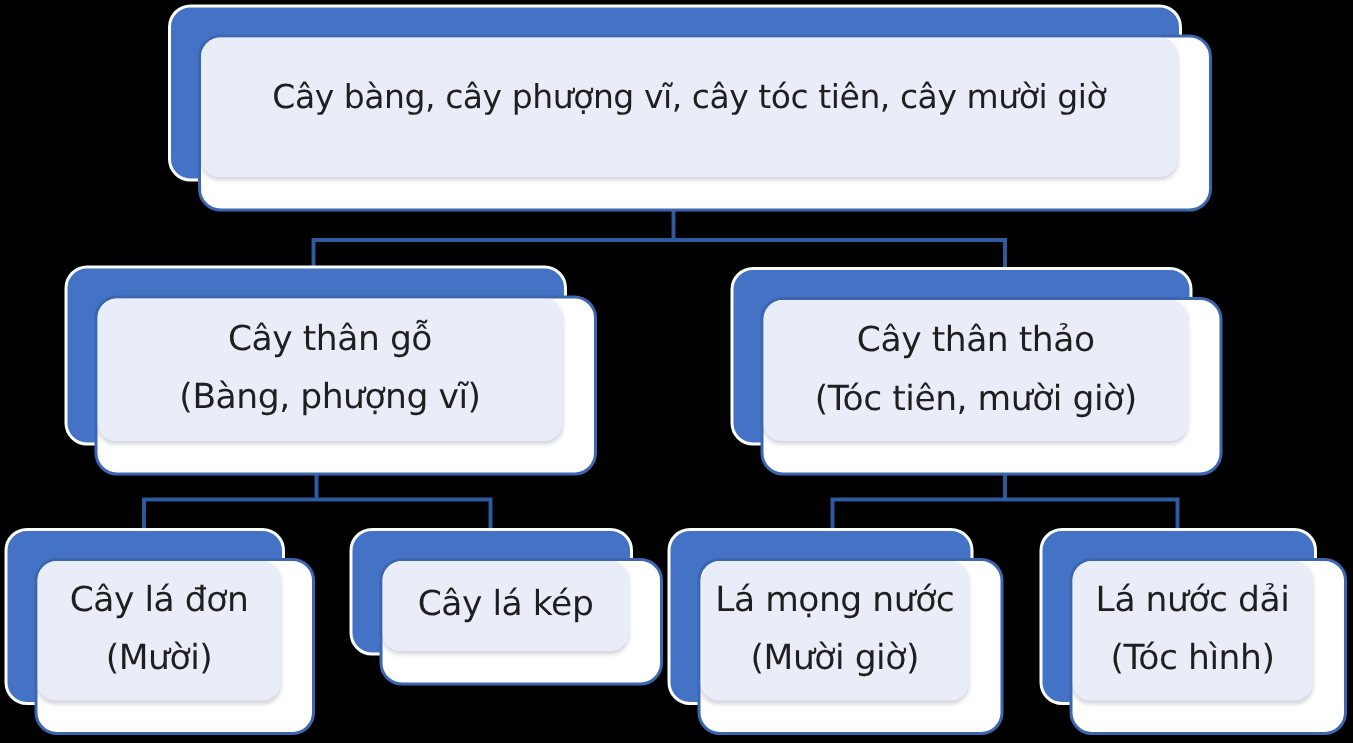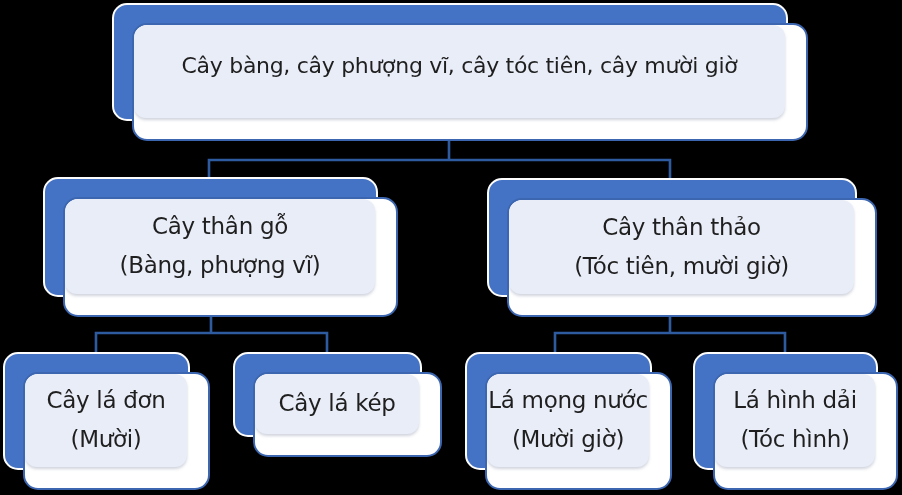--- a/index.html
+++ b/index.html
@@ -84,21 +84,21 @@
   <div class="node mid" style="left:63px;top:197px;width:335px;height:120px">
     <div class="shadow"></div>
     <div class="front">
       <div class="tint">
         <span class="label">Cây thân gỗ</span>
         <span class="sub">(Bàng, phượng vĩ)</span>
       </div>
     </div>
   </div>
 
-  <div class="node mid" style="left:507px;top:198px;width:370px;height:119px">
+  <div class="node mid" style="left:507px;top:198px;width:308px;height:119px">
     <div class="shadow"></div>
     <div class="front">
       <div class="tint">
         <span class="label">Cây thân thảo</span>
         <span class="sub">(Tóc tiên, mười giờ)</span>
       </div>
     </div>
   </div>
 
   <div class="node leaf" style="left:23px;top:372px;width:187px;height:118px">
@@ -113,33 +113,33 @@
 
   <div class="node leaf" style="left:253px;top:372px;width:189px;height:85px">
     <div class="shadow"></div>
     <div class="front">
       <div class="tint">
         <span class="label">Cây lá kép</span>
       </div>
     </div>
   </div>
 
-  <div class="node leaf" style="left:485px;top:372px;width:187px;height:118px">
+  <div class="node leaf" style="left:465px;top:372px;width:204px;height:118px">
     <div class="shadow"></div>
     <div class="front">
       <div class="tint">
         <span class="label">Lá mọng nước</span>
         <span class="sub">(Mười giờ)</span>
       </div>
     </div>
   </div>
 
   <div class="node leaf" style="left:713px;top:372px;width:185px;height:118px">
     <div class="shadow"></div>
     <div class="front">
       <div class="tint">
-        <span class="label">Lá hình dải</span>
+        <span class="label">Lá nước dải</span>
         <span class="sub">(Tóc hình)</span>
       </div>
     </div>
   </div>
 
 </div>
 
 </body></html>

